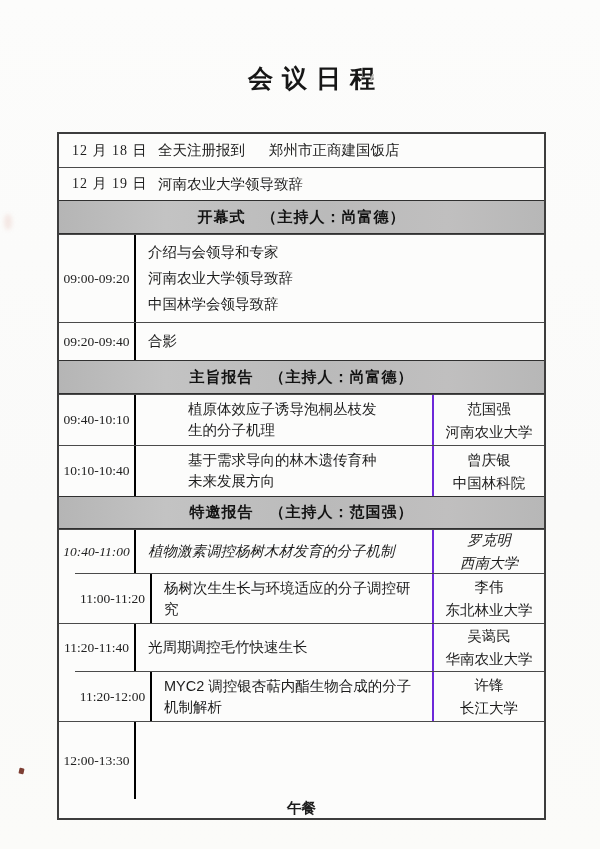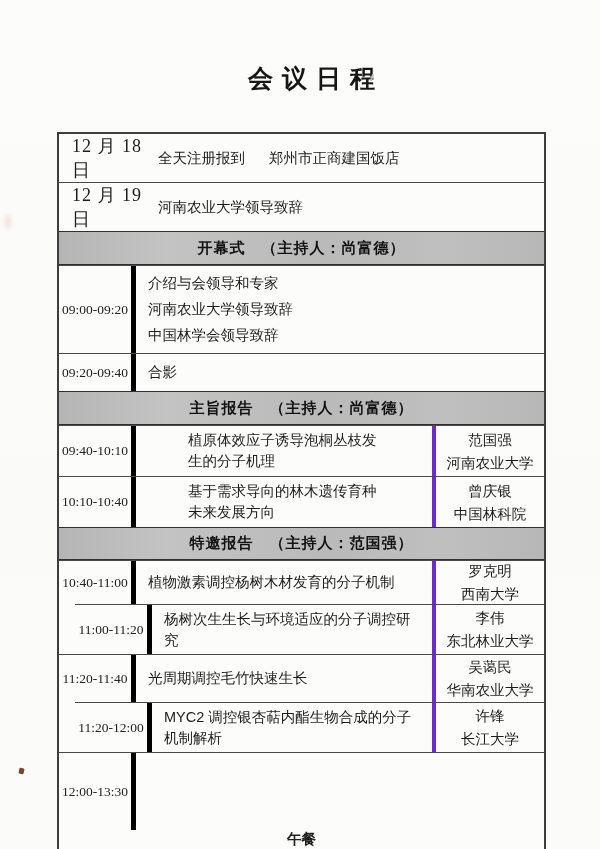--- a/index.html
+++ b/index.html
@@ -21,53 +21,53 @@
   .agenda-table{
     position:absolute;left:57px;top:132px;width:489px;
     border:2px solid #3d3d3d;
     box-sizing:border-box;
     background:#fcfcfb;
   }
   .row{display:flex;box-sizing:border-box;border-top:1px solid #4a4a4a;align-items:stretch;}
   .row:first-child{border-top:none;}
   
   .h33{min-height:33px;} .h34{min-height:34px;} .h88{min-height:88px;}
-  .h38{min-height:38px;} .h51{min-height:51px;gap:40px;} .h43{min-height:43px;}
+  .h38{min-height:38px;} .h51{min-height:51px;gap:40px;} .h43{min-height:43px;font-style:italic;}
   .h50{min-height:50px;margin-left:16px;} .h48{min-height:48px;} .h30{min-height:30px;flex-direction:column;}
 
   .row-section{
     background:linear-gradient(90deg,#b5b5b5 0%,#c3c3c3 22%,#bababa 55%,#c0bfbf 80%,#b7b7b7 100%);
     justify-content:center;align-items:center;
     font-weight:bold;font-size:15px;color:#121212;
     border-top:1px solid #303030;border-bottom:1px solid #303030;
     letter-spacing:1px;
   }
   .cell-info{flex:1;display:flex;align-items:center;padding-left:13px;font-size:14.5px;}
   .cell-info .date{
     width:86px;flex:0 0 86px;
     font-family:"Liberation Serif","DejaVu Serif",serif;
-    font-size:18px;letter-spacing:1px;
+    font-size:14px;letter-spacing:1px;
   }
   .cell-info .venue{margin-left:24px;}
   .cell-time{
     flex:0 0 77px;width:77px;
-    border-right:5px solid #000000;
+    border-right:2px solid #000000;
     display:flex;align-items:center;justify-content:center;
     font-family:"Liberation Serif","DejaVu Serif",serif;
     font-size:13.5px;color:#222;
     box-sizing:border-box;
   }
   .cell-content{
     flex:1;display:flex;align-items:center;
     padding:2px 10px 2px 12px;font-size:14.5px;line-height:21px;
   }
   .cell-content.multiline{flex-direction:column;align-items:flex-start;justify-content:space-around;padding-top:5px;padding-bottom:5px;}
   .cell-speaker{
     flex:0 0 112px;width:112px;
-    border-left:4px solid #6d28d9;
+    border-left:2px solid #6d28d9;
     display:flex;flex-direction:column;align-items:center;justify-content:center;
     gap:3px;font-size:14.5px;line-height:20px;text-align:center;
     box-sizing:border-box;
   }
   .cell-lunch{flex:1;display:flex;align-items:center;justify-content:center;font-size:14.5px;font-weight:bold;}
   
   .speck-red{position:absolute;left:19px;top:768px;width:5px;height:6px;background:#6f2a1e;border-radius:1px;transform:rotate(12deg);opacity:.9;}
   .speck-gray{position:absolute;left:371px;top:74px;width:2px;height:7px;background:#b9b9b6;transform:rotate(18deg);}
   .smudge-pink{position:absolute;left:4px;top:214px;width:8px;height:16px;background:#eed6d0;border-radius:50%;filter:blur(2px);opacity:.55;}
 </style>

